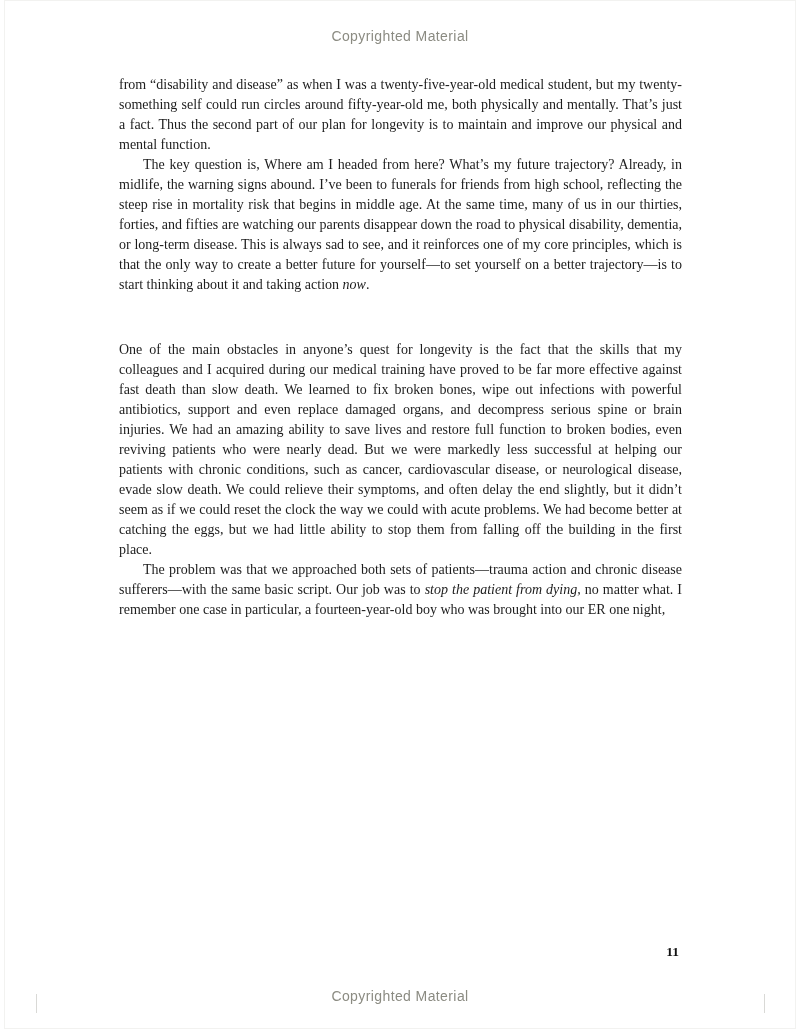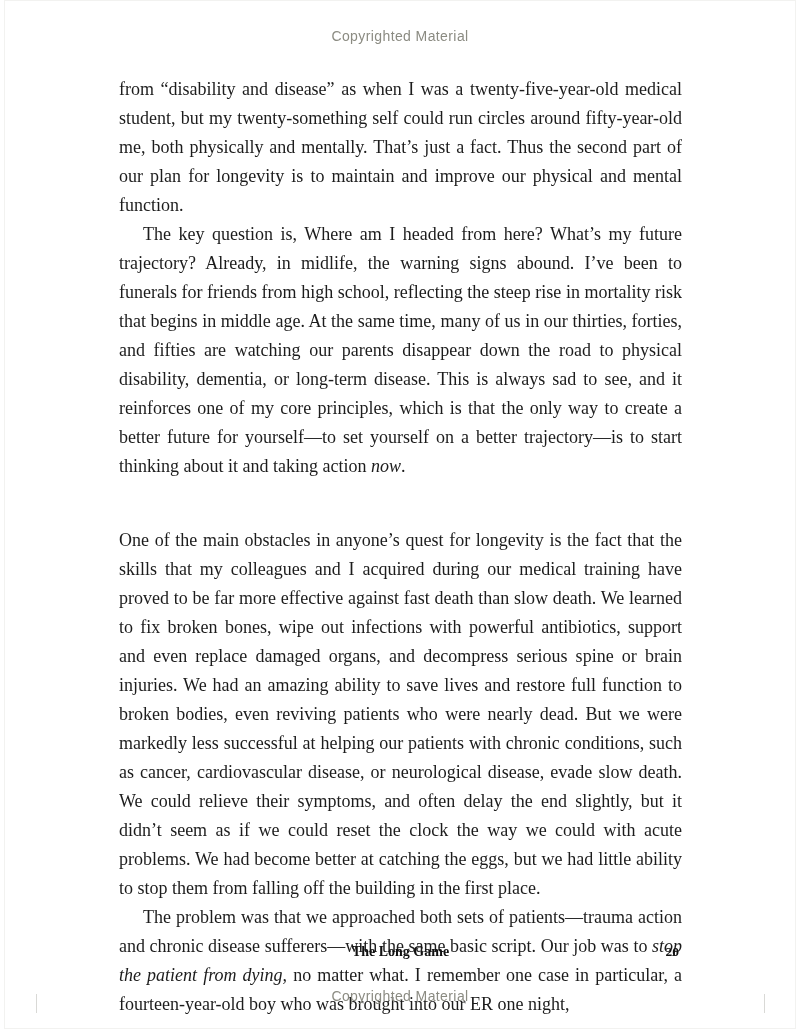--- a/index.html
+++ b/index.html
@@ -31,22 +31,22 @@
   }
   .copyright.bottom {
     position: absolute;
     left: 0;
     right: 0;
     bottom: 24px;
   }
   .text-block {
     margin: 31px 113px 0 114px;
     text-align: justify;
-    font-size: 18px;
-    line-height: 29px;
+    font-size: 14px;
+    line-height: 20px;
     hyphens: auto;
   }
   .text-block p {
     margin: 0;
   }
   p.indent {
     text-indent: 24px;
   }
   p.section-gap {
     margin-top: 45px;
@@ -98,22 +98,21 @@
 
     <p class="para indent"><span>The key question is, Where am I headed from here? What’s my future trajectory? Already, in midlife, the warning signs abound. I’ve been to funerals for friends from high school, reflecting the steep rise in mortality risk that begins in middle age. At the same time, many of us in our thirties, forties, and fifties are watching our parents disappear down the road to physical disability, dementia, or long-term disease. This is always sad to see, and it reinforces one of my core principles, which is that the only way to create a better future for yourself—to set yourself on a better trajectory—is to start thinking about it and taking action </span><em>now</em><span>.</span></p>
 
     <p class="para section-gap"><span>One of the main obstacles in anyone’s quest for longevity is the fact that the skills that my colleagues and I acquired during our medical training have proved to be far more effective against fast death than slow death. We learned to fix broken bones, wipe out infections with powerful antibiotics, support and even replace damaged organs, and decompress serious spine or brain injuries. We had an amazing ability to save lives and restore full function to broken bodies, even reviving patients who were nearly dead. But we were markedly less successful at helping our patients with chronic conditions, such as cancer, cardiovascular disease, or neurological disease, evade slow death. We could relieve their symptoms, and often delay the end slightly, but it didn’t seem as if we could reset the clock the way we could with acute problems. We had become better at catching the eggs, but we had little ability to stop them from falling off the building in the first place.</span></p>
 
     <p class="para indent"><span>The problem was that we approached both sets of patients—trauma action and chronic disease sufferers—with the same basic script. Our job was to </span><em>stop the patient from dying,</em><span> no matter what. I remember one case in particular, a fourteen-year-old boy who was brought into our ER one night,</span></p>
 
   </div>
 
   <div class="footer">
-    <span class="running-title">The Long Game</span>
-    <span class="page-number">20</span>
+    <span class="page-number">11</span>
   </div>
 
   <div class="edge-mark left"></div>
   <div class="edge-mark right"></div>
 
   <div class="copyright bottom">Copyrighted Material</div>
 
 </div>
 
 </body></html>

